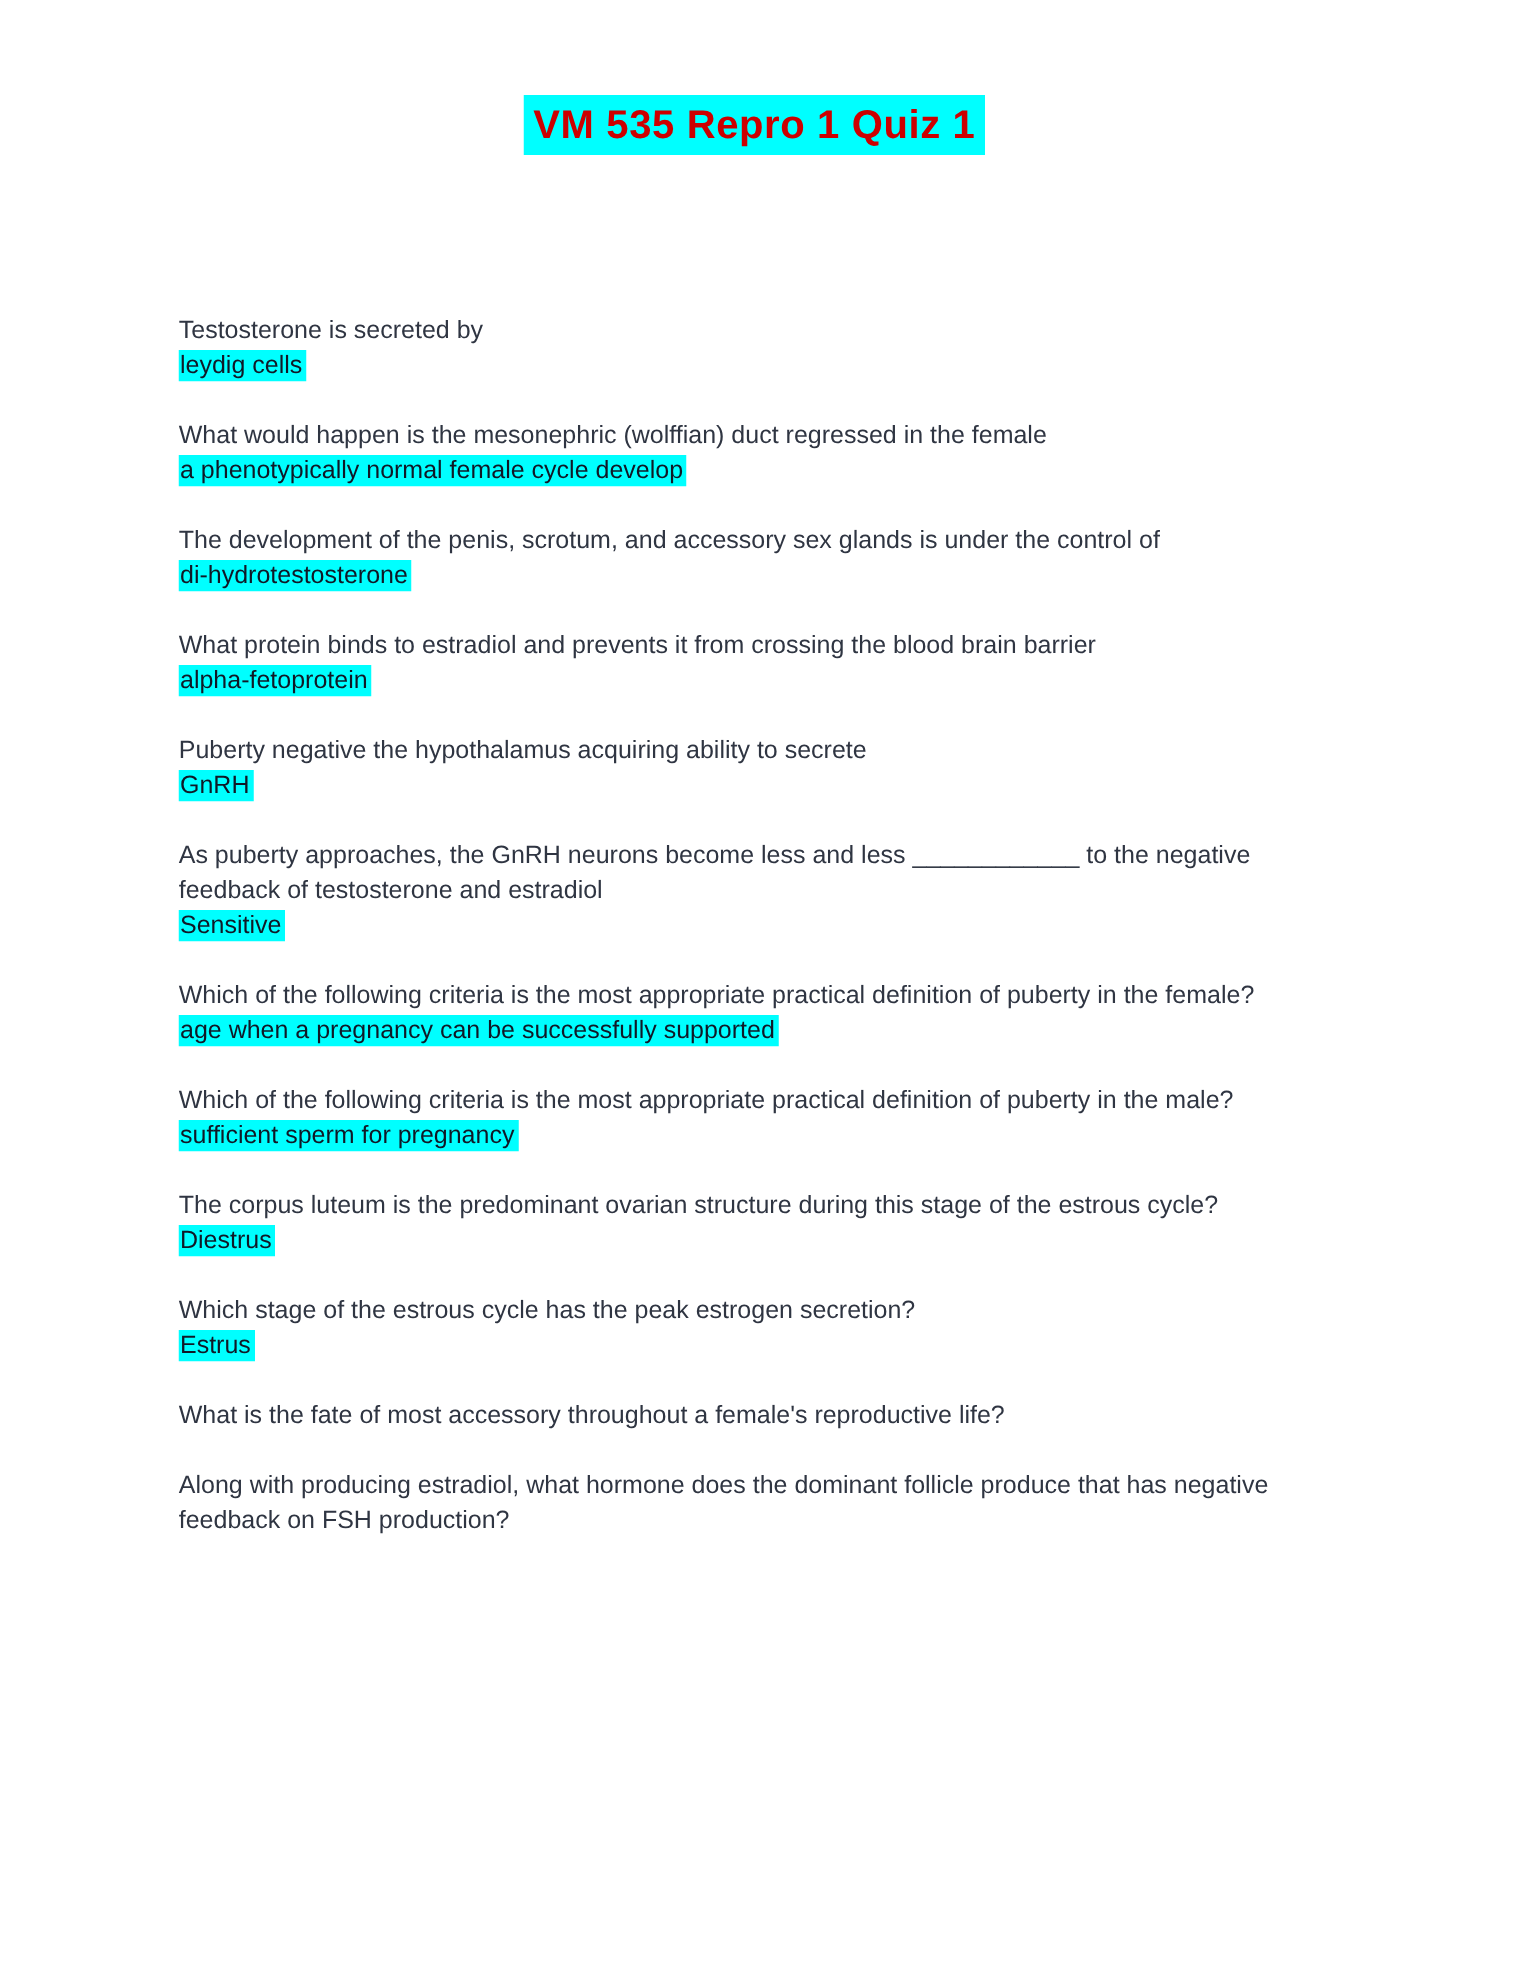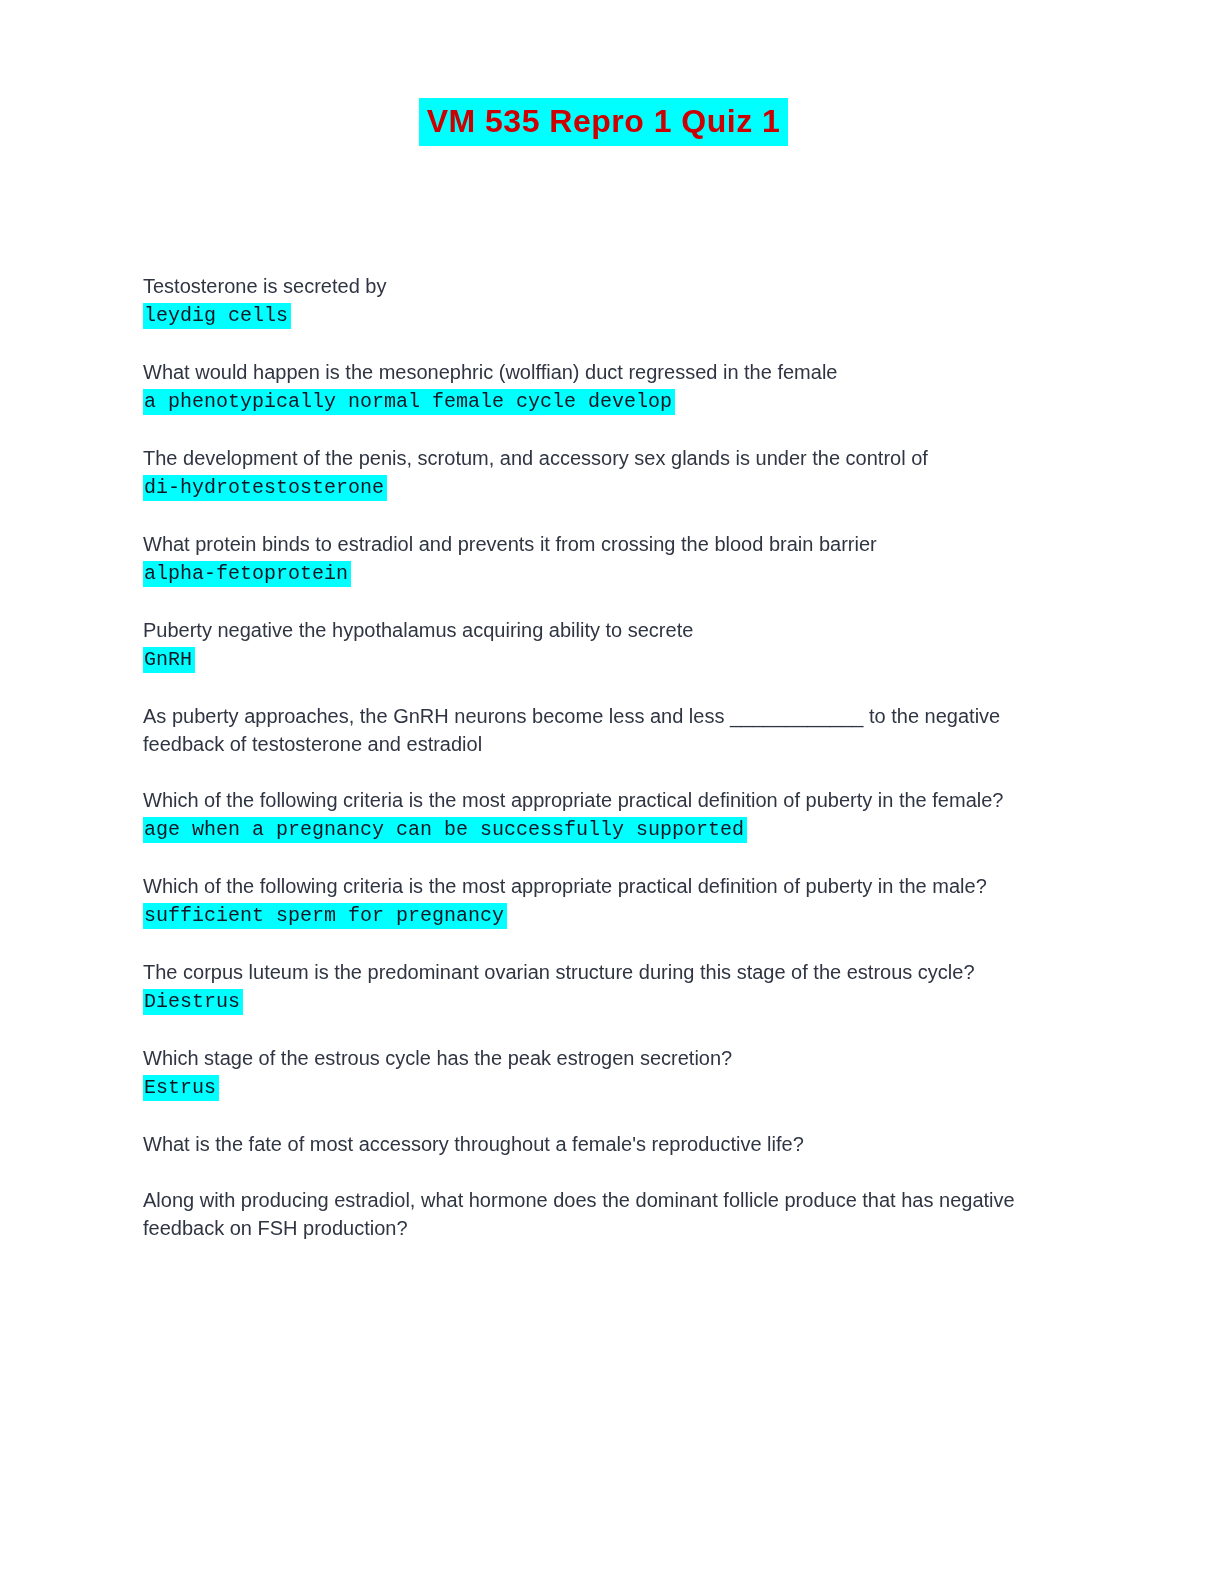--- a/index.html
+++ b/index.html
@@ -15,21 +15,21 @@
     width: 1224px;
     height: 1584px;
     font-family: "Liberation Sans", "DejaVu Sans", sans-serif;
     color: var(--text-color);
     overflow: hidden;
     position: relative;
   }
   .page {
     width: 1224px;
     height: 1509px;
-    padding: 98px 160px 0 143px;
+    padding: 76px 160px 0 143px;
   }
   .title {
     text-align: center;
     margin-bottom: 126px;
     line-height: 42px;
   }
   .title-hl {
     display: inline-block;
     background: var(--highlight);
     color: var(--title-color);
@@ -51,21 +51,20 @@
     color: var(--text-color);
   }
   .answer-line {
     font-size: 20px;
     line-height: 28px;
   }
   .answer-hl {
     background: var(--highlight);
     color: #101826;
     padding: 1px 3px 2px 1px;
-    font-family: Liberation Mono, monospace;
   }
 </style>
 </head>
 <body>
 
 <div class="page">
   <h1 class="title"><span class="title-hl">VM 535 Repro 1 Quiz 1</span></h1>
 
   <div class="qa-list" id="qa-list">
   <div class="qa-block">
@@ -88,20 +87,21 @@
     <p class="answer-line"><span class="answer-hl">alpha-fetoprotein</span></p>
   </div>
 
   <div class="qa-block">
     <p class="question">Puberty negative the hypothalamus acquiring ability to secrete</p>
     <p class="answer-line"><span class="answer-hl">GnRH</span></p>
   </div>
 
   <div class="qa-block">
     <p class="question">As puberty approaches, the GnRH neurons become less and less ____________ to the negative feedback of testosterone and estradiol</p>
+    <p class="answer-line"><span class="answer-hl">Sensitive</span></p>
   </div>
 
   <div class="qa-block">
     <p class="question">Which of the following criteria is the most appropriate practical definition of puberty in the female?</p>
     <p class="answer-line"><span class="answer-hl">age when a pregnancy can be successfully supported</span></p>
   </div>
 
   <div class="qa-block">
     <p class="question">Which of the following criteria is the most appropriate practical definition of puberty in the male?</p>
     <p class="answer-line"><span class="answer-hl">sufficient sperm for pregnancy</span></p>

